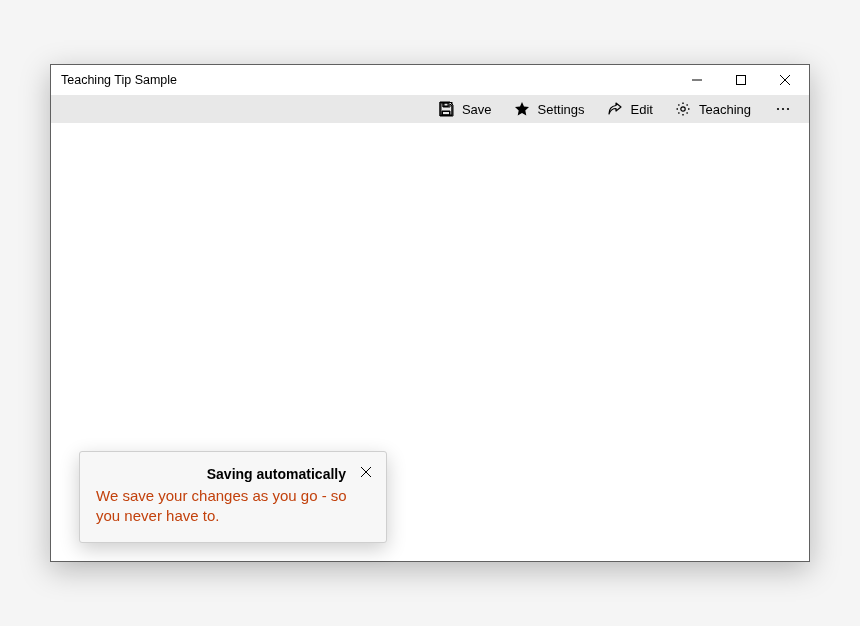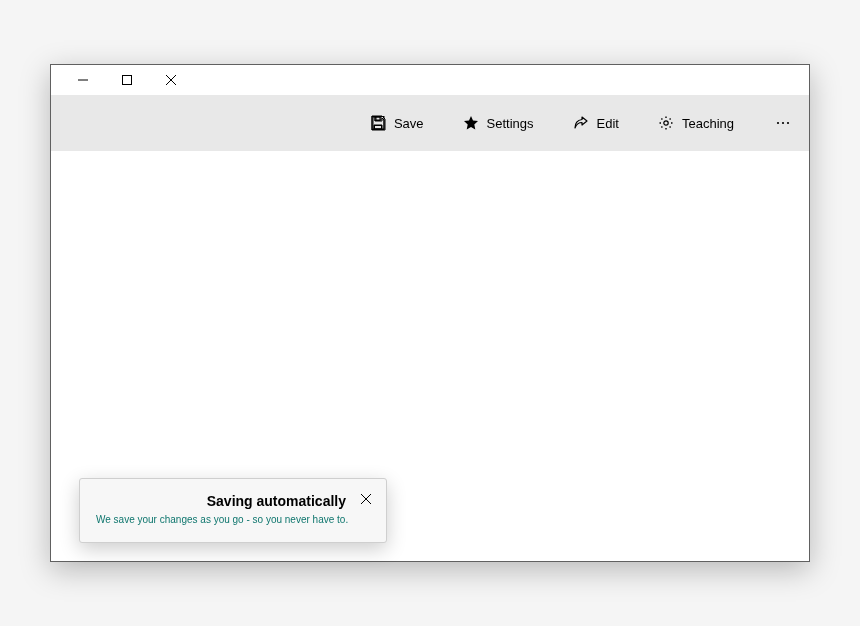--- a/index.html
+++ b/index.html
@@ -35,27 +35,27 @@
     .win-btn {
       width: 44px;
       height: 100%;
       display: flex;
       align-items: center;
       justify-content: center;
       cursor: default;
     }
     .win-btn svg { width: 10px; height: 10px; }
     .commandbar {
-      height: 56px;
+      height: 28px;
       background: #e8e8e8;
       display: flex;
       align-items: center;
       justify-content: flex-end;
       padding: 0 6px;
-      gap: 19px;
+      gap: 2px;
     }
     .cmd-btn {
       display: flex;
       align-items: center;
       gap: 8px;
       padding: 0 10px;
       height: 36px;
       font-size: 13px;
       color: #000;
       cursor: default;
@@ -88,42 +88,43 @@
     }
     .teaching-tip .tip-title {
       font-size: 14px;
       font-weight: 600;
       color: #000;
       margin-bottom: 4px;
       padding-right: 24px;
       text-align: right;
     }
     .teaching-tip .tip-body {
-      font-size: 10px;
-      color: #0f766e;
+      font-size: 15px;
+      color: #c2410c;
       line-height: 1.35;
     }
     .tip-close {
       position: absolute;
       top: 10px;
       right: 10px;
       width: 20px;
       height: 20px;
       display: flex;
       align-items: center;
       justify-content: center;
       cursor: default;
     }
     .tip-close svg { width: 10px; height: 10px; }
   </style>
 </head>
 <body>
 
 <div class="window">
   <div class="titlebar">
+    <div class="titlebar-title">Teaching Tip Sample</div>
     <div class="win-controls">
       <div class="win-btn">
         <svg viewBox="0 0 10 10">
             <line x1="0" y1="5" x2="10" y2="5" stroke="#000" stroke-width="1"></line>
           </svg>
       </div>
       <div class="win-btn">
         <svg viewBox="0 0 10 10">
             <rect x="0.5" y="0.5" width="9" height="9" fill="none" stroke="#000" stroke-width="1"></rect>
           </svg>

